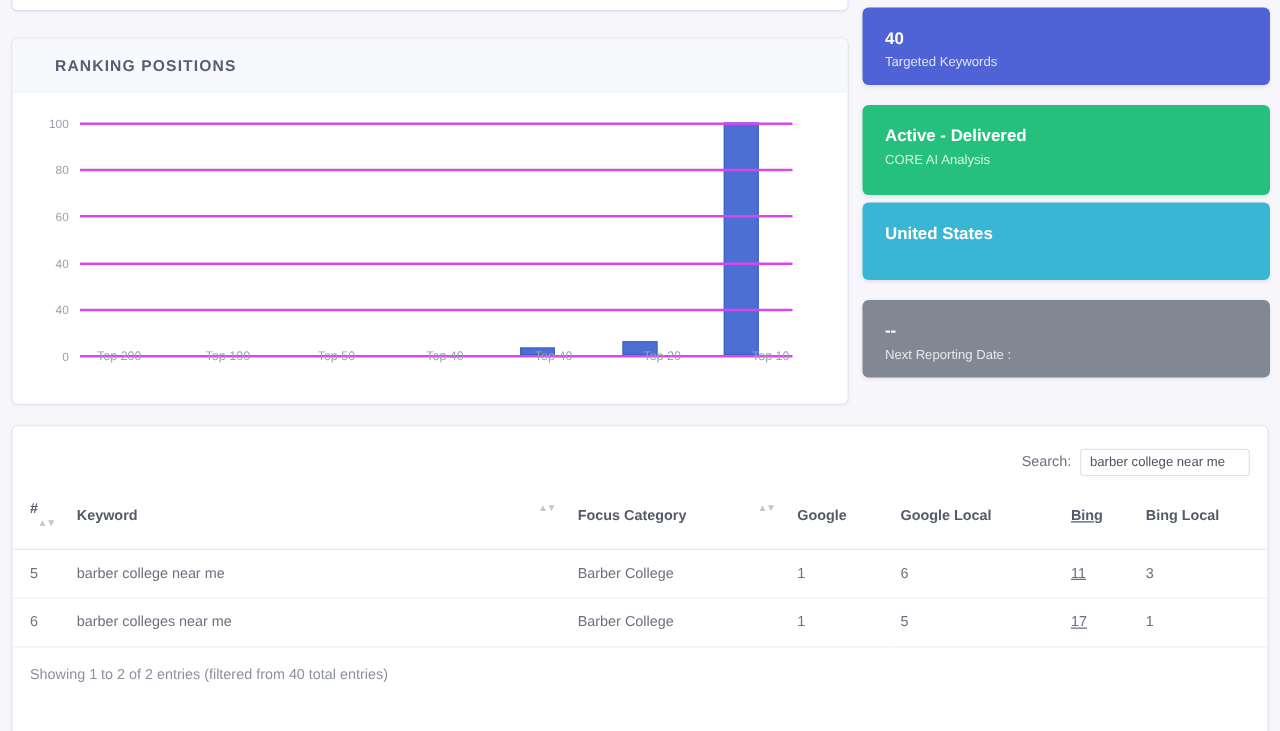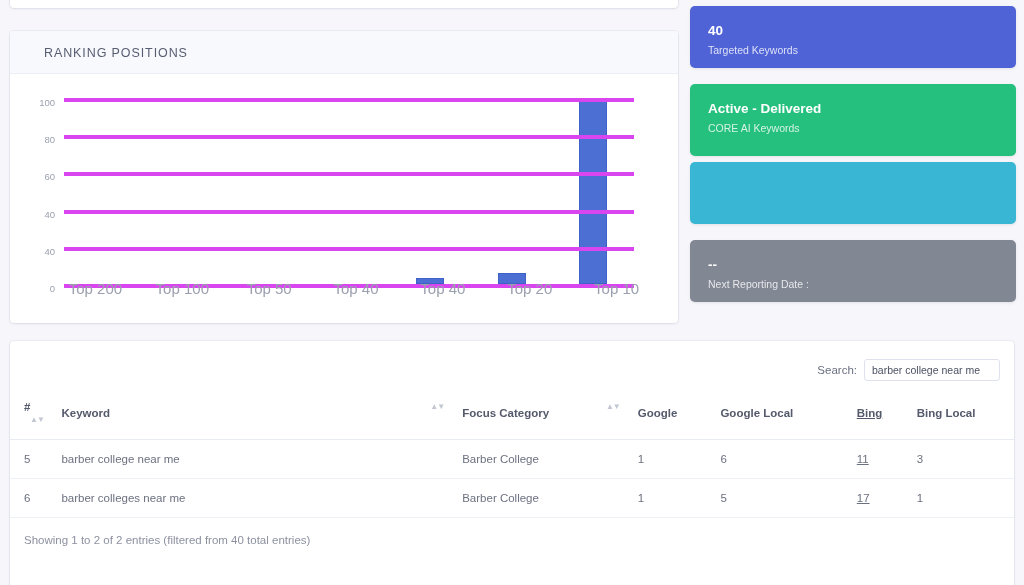--- a/index.html
+++ b/index.html
@@ -20,21 +20,21 @@
   .card-head {
     background: #f8f9fc;
     border-bottom: 1px solid #eceef5;
     padding: 15px 18px 13px 18px;
     border-radius: 4px 4px 0 0;
   }
   .card-title {
     font-size: 12.5px;
     letter-spacing: .9px;
     color: #575e72;
-    font-weight: 400;
+    font-weight: 700;
     padding-left: 16px;
   }
 
   
   .stub-card {
     position: absolute; left: 10px; top: -14px;
     width: 668px; height: 22px;
     background: #fff; border-radius: 0 0 4px 4px;
     box-shadow: 0 1px 3px rgba(30,35,60,.08), 0 0 0 1px rgba(225,228,238,.5);
   }
@@ -47,21 +47,21 @@
   .chart-wrap { position: relative; height: 228px; padding: 14px 26px 0 12px; }
   .chart {
     position: relative;
     height: 186px;
     margin-left: 42px;
     margin-right: 18px;
     margin-top: 10px;
   }
   .gridline {
     position: absolute; left: 0; right: 0;
-    border-top: 4px solid #d946ef;
+    border-top: 2px solid #d946ef;
     text-align: right;
   }
   .ytick {
     position: absolute; right: calc(100% + 9px);
     transform: translateY(-50%);
     font-size: 9.5px; color: #9aa0ae; white-space: nowrap;
   }
   .bars {
     position: absolute; left: 0; right: 0; bottom: 0; top: 0;
     display: flex; align-items: flex-end;
@@ -69,21 +69,21 @@
   .bar-slot { flex: 1; display: flex; flex-direction: column; align-items: center; height: 100%; justify-content: flex-end; }
   .bar {
     width: 28px;
     background: #4c6fd4;
     border: 1px solid #3f62c9;
   }
   .xlabels {
     position: absolute; left: 42px; right: 18px; top: 206px;
     display: flex;
   }
-  .xlabel { flex: 1; text-align: center; font-size: 15px; color: #9aa0ae; }
+  .xlabel { flex: 1; text-align: center; font-size: 10px; color: #9aa0ae; }
 
   
   .stat {
     position: absolute; left: 690px; width: 326px;
     border-radius: 5px;
     padding: 16px 18px;
     color: #fff;
     box-shadow: 0 1px 3px rgba(30,35,60,.10);
   }
   .stat-value { font-size: 13.5px; font-weight: 700; line-height: 1.35; }
@@ -198,23 +198,24 @@
     </div>
   </div>
 
   <div id="stat-cards">
       <div class="stat" style="top: 6px; height: 62px; background: rgb(79, 99, 214);">
         <div class="stat-value">40</div>
         <div class="stat-label">Targeted Keywords</div>
       </div>
       <div class="stat" style="top: 84px; height: 72px; background: rgb(37, 192, 125);">
         <div class="stat-value">Active - Delivered</div>
-        <div class="stat-label">CORE AI Keywords</div>
+        <div class="stat-label">CORE AI Analysis</div>
       </div>
       <div class="stat" style="top: 162px; height: 62px; background: rgb(56, 182, 211);">
+        <div class="stat-value">United States</div>
       </div>
       <div class="stat" style="top: 240px; height: 62px; background: rgb(130, 135, 148);">
         <div class="stat-value">--</div>
         <div class="stat-label">Next Reporting Date :</div>
       </div>
     </div>
 
   <div class="card kw-card">
 
     <div class="search-row">

